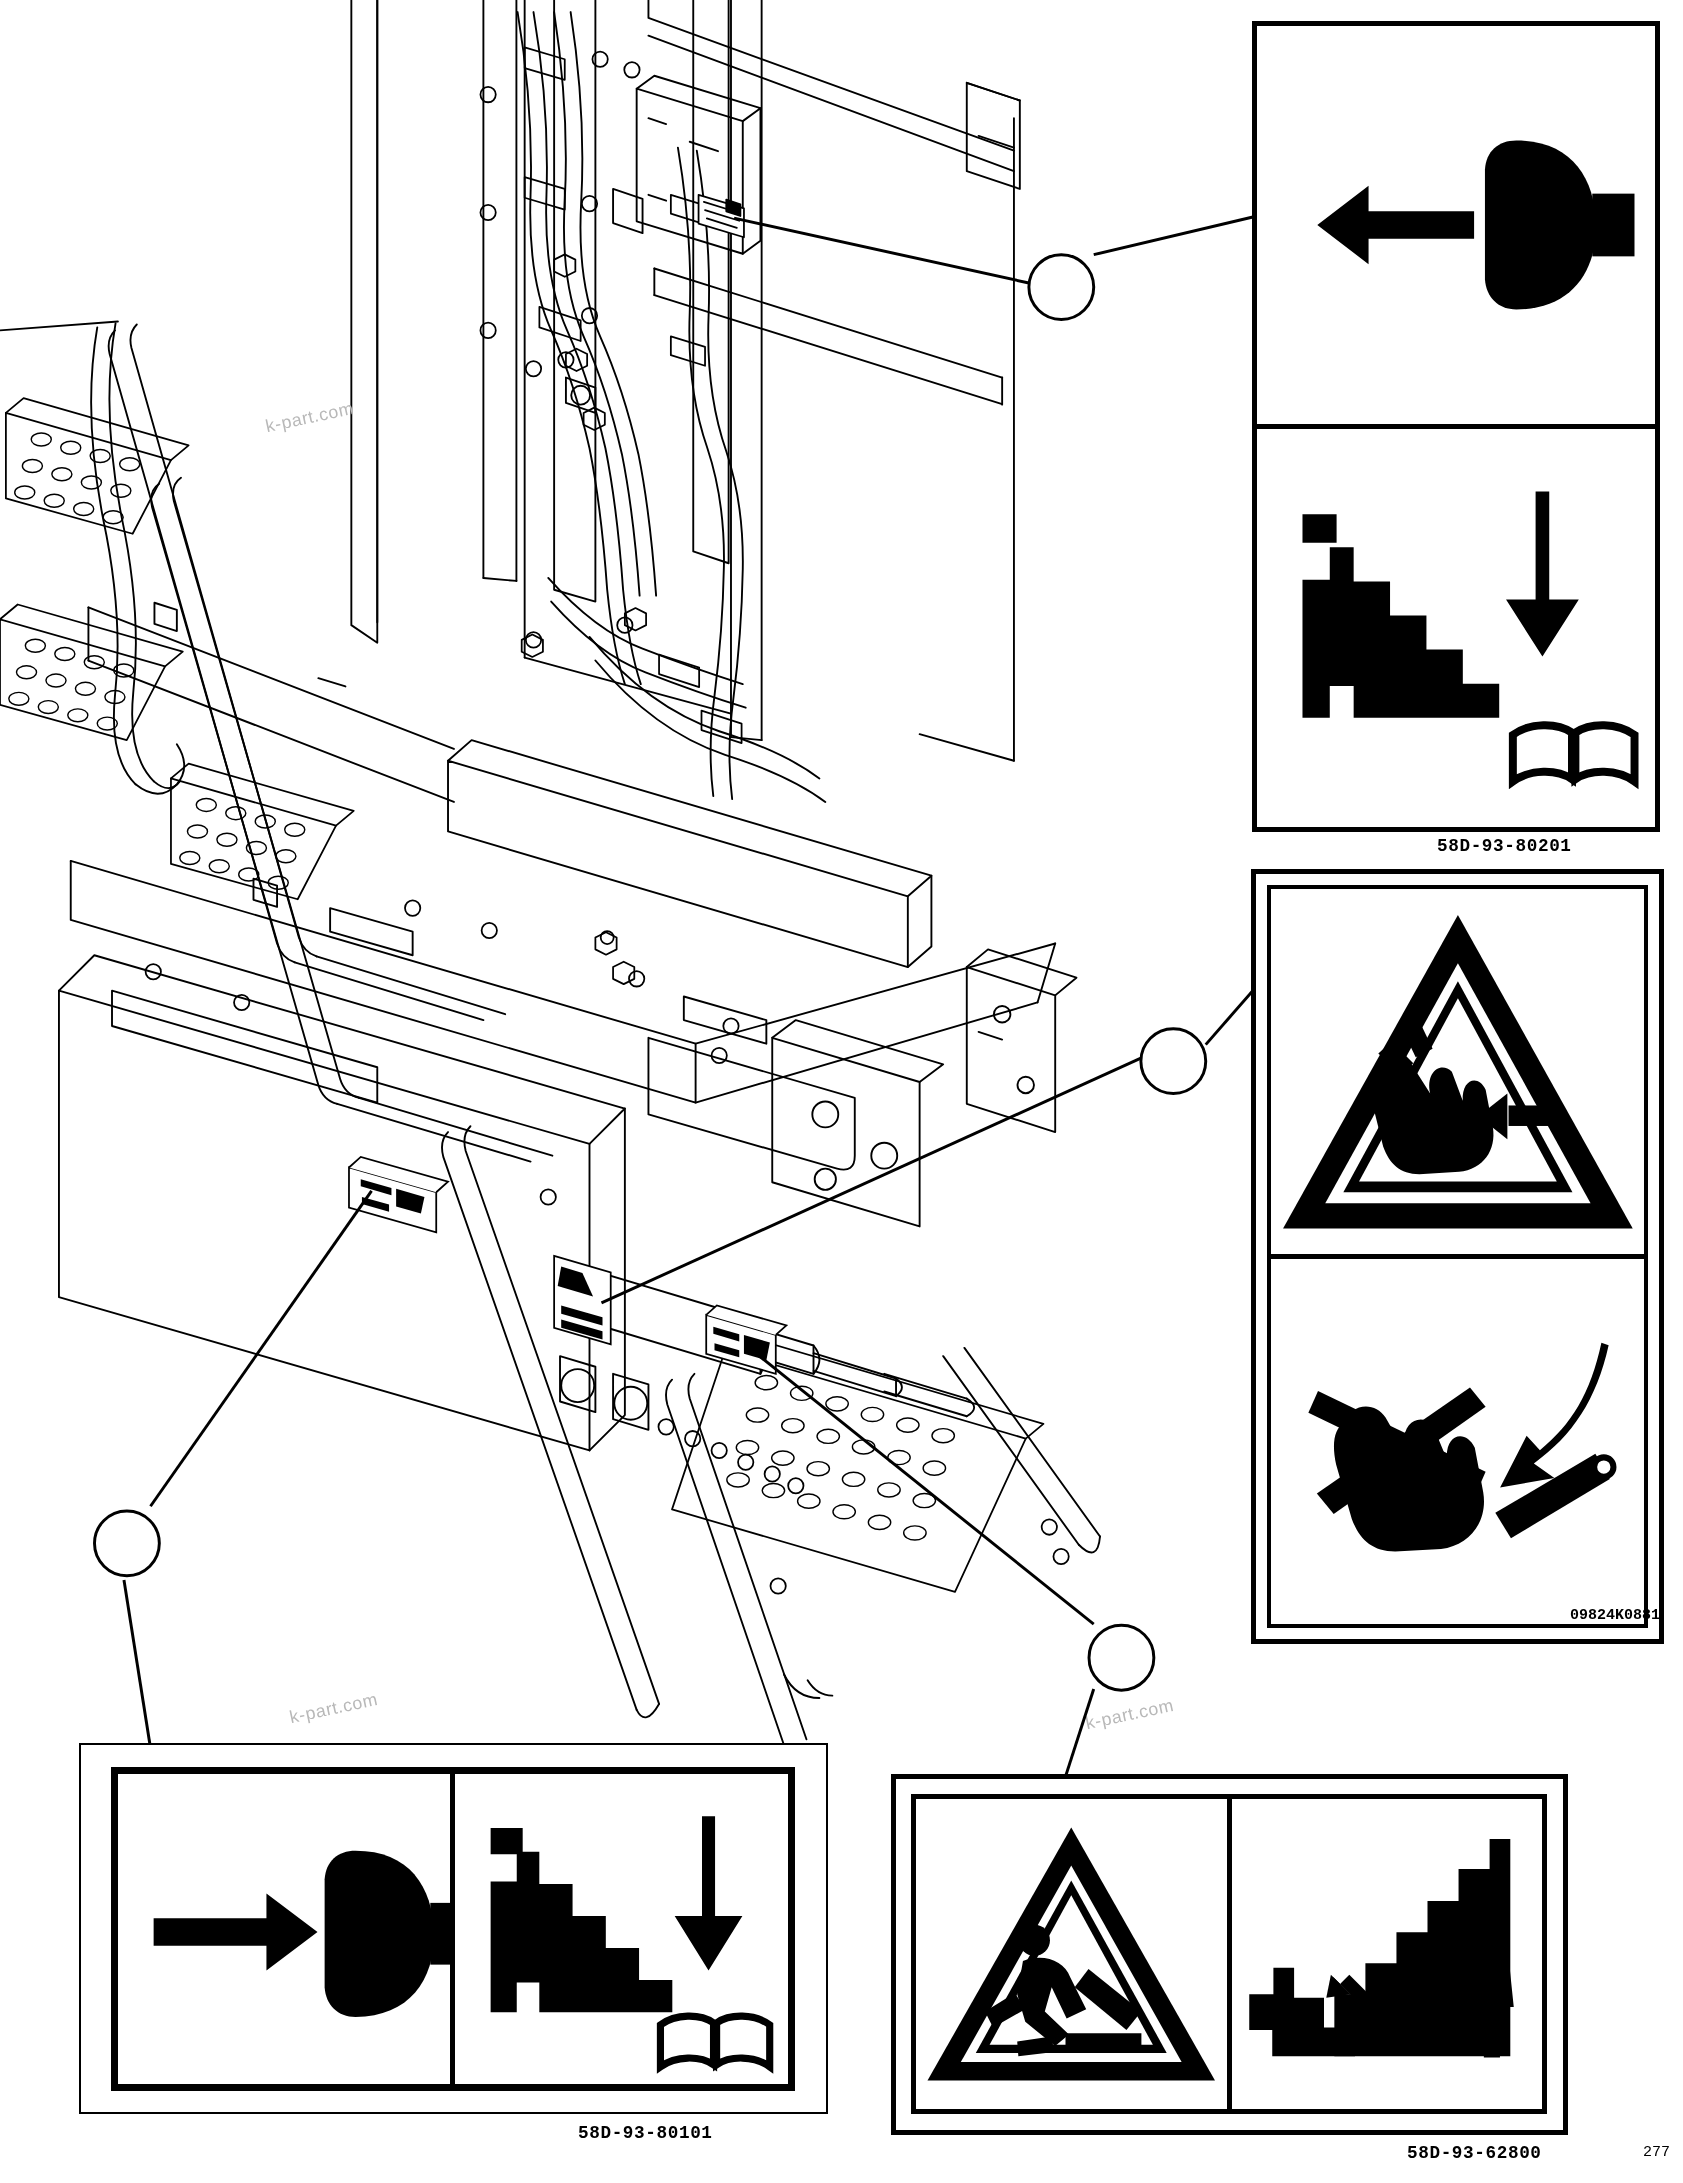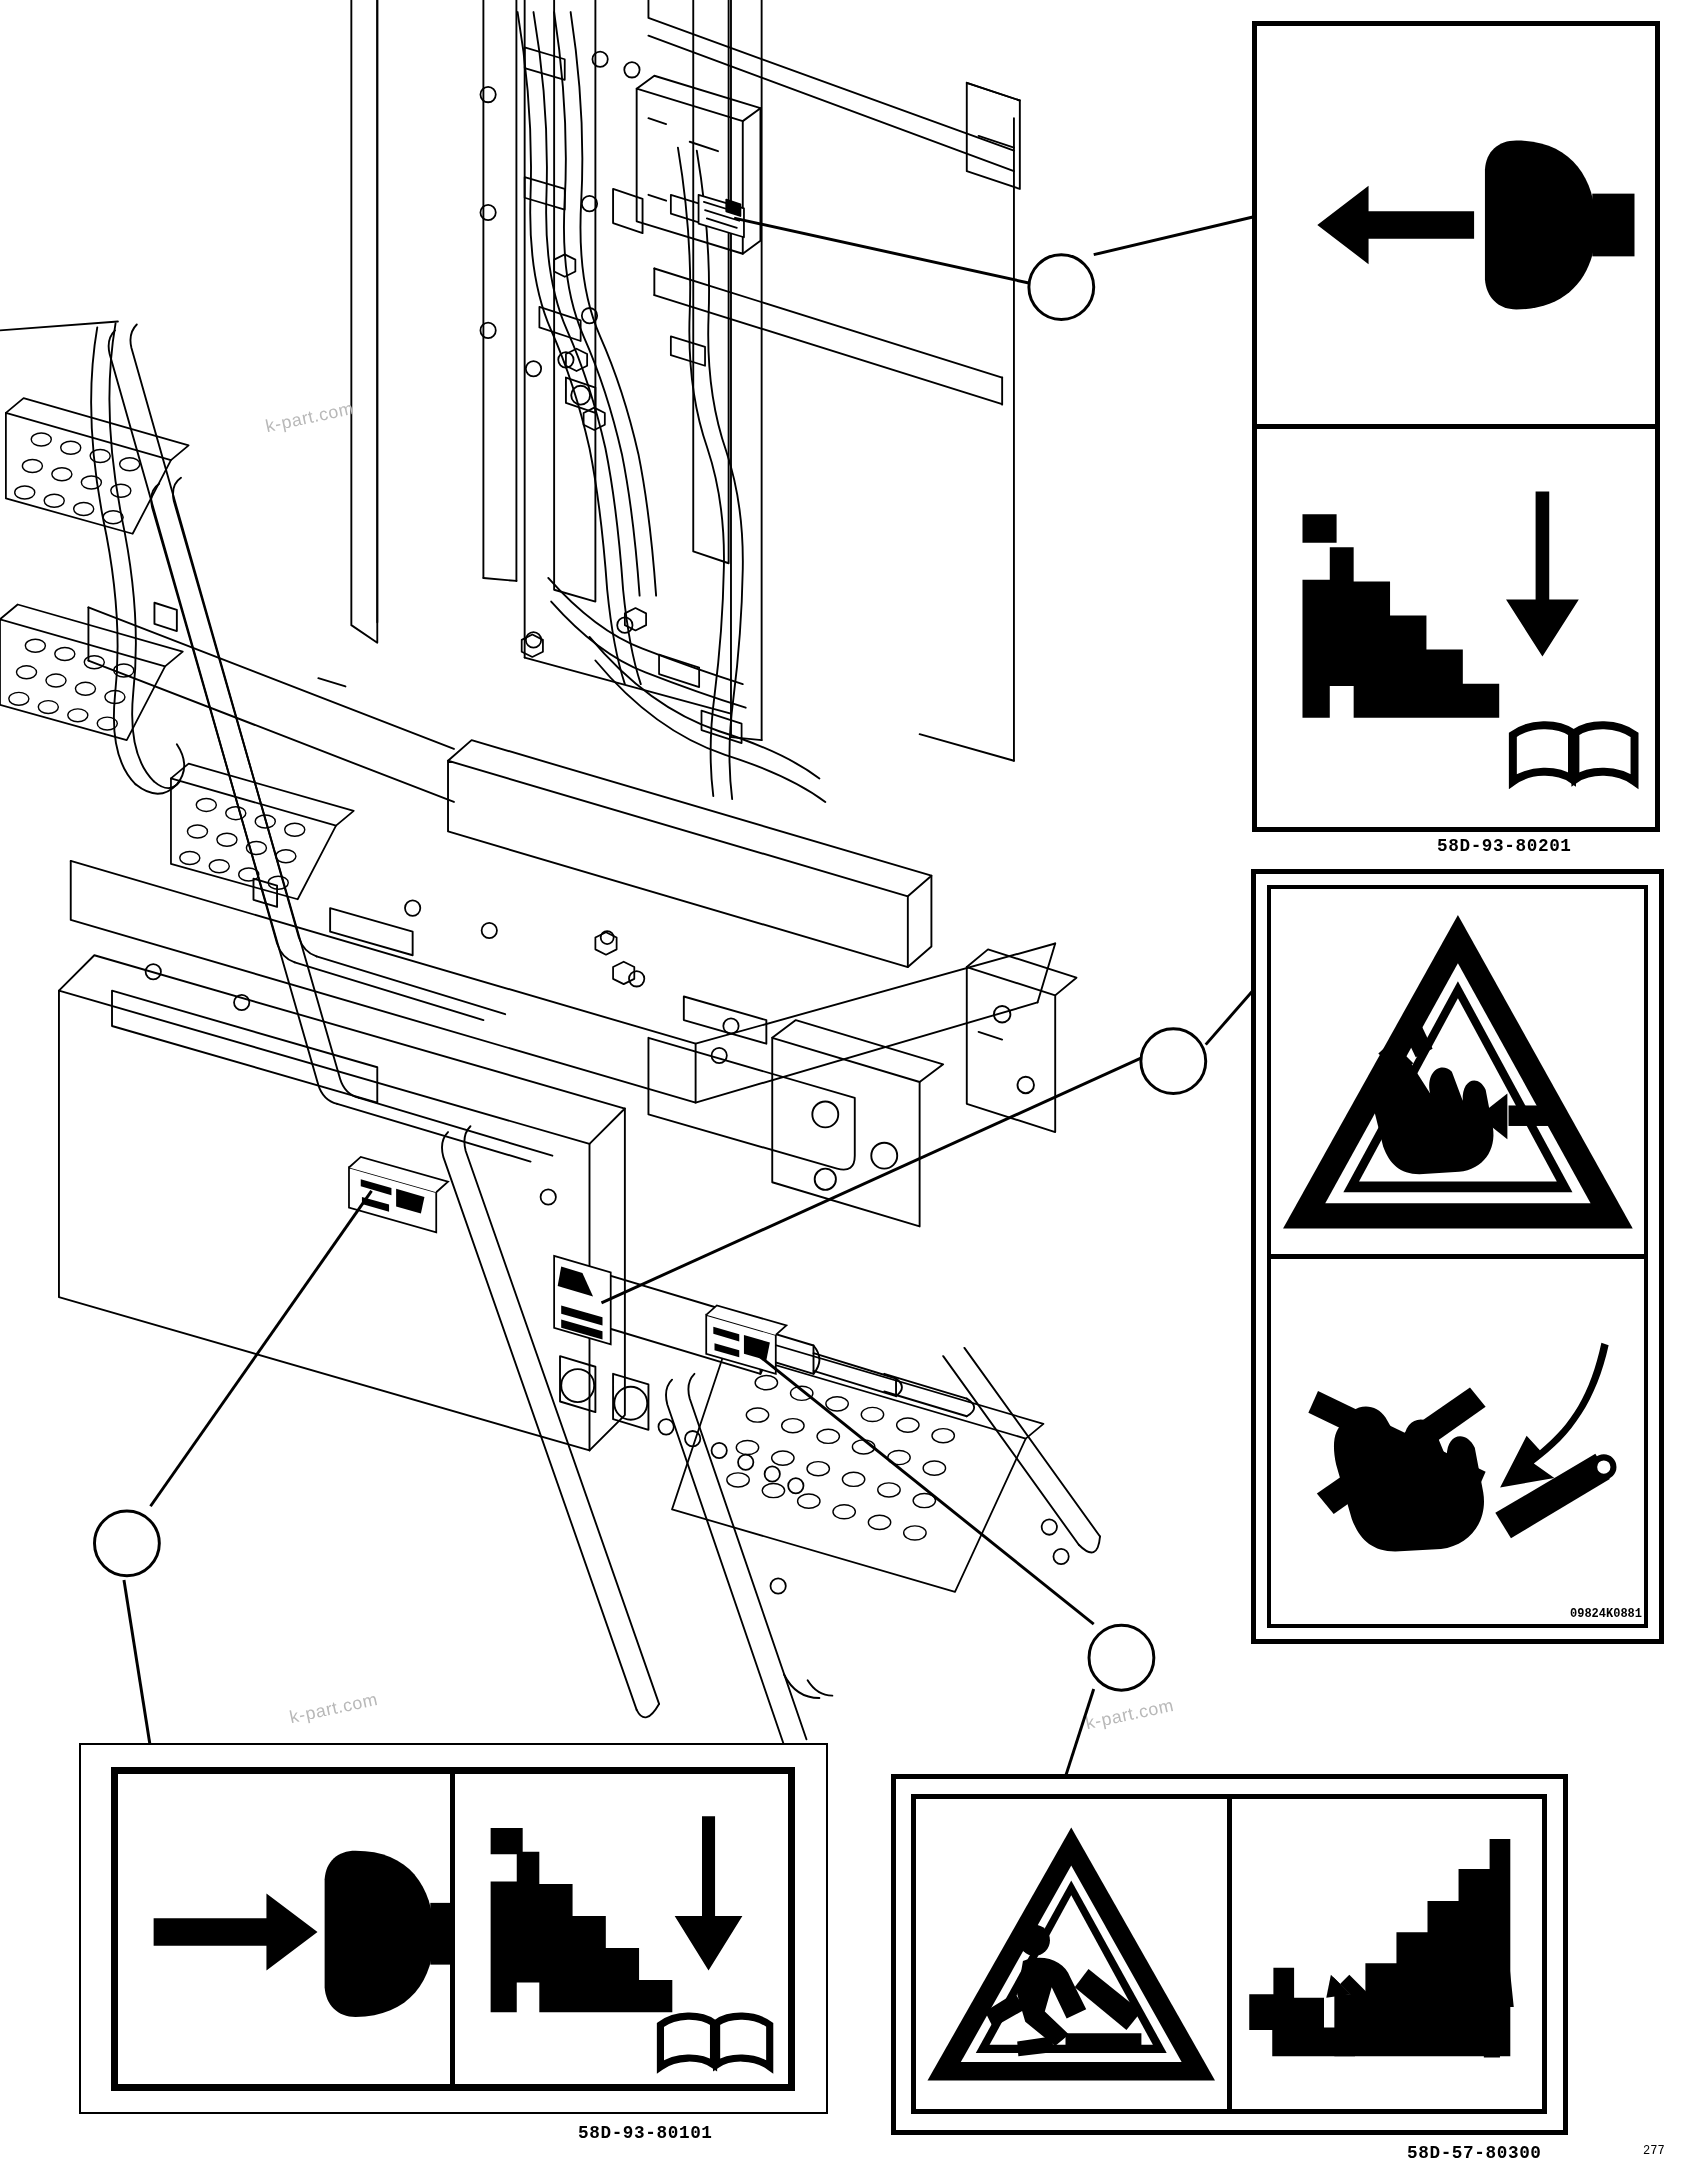--- a/index.html
+++ b/index.html
@@ -20,21 +20,21 @@
   .panel-inner{position:absolute;background:#fff;border:4.1px solid #000;box-sizing:border-box;}
   .cellrow{display:flex;width:100%;height:100%;box-sizing:border-box;}
   .cell{position:relative;flex:1;box-sizing:border-box;}
   .cell + .cell{border-left:5.3px solid #000;}
   .cellcol{display:flex;flex-direction:column;width:100%;height:100%;box-sizing:border-box;}
   .crow{position:relative;flex:1;box-sizing:border-box;}
   .crow + .crow{border-top:5.3px solid #000;}
 
   .partno{position:absolute;font-size:17.7px;font-weight:bold;letter-spacing:0.6px;
           font-family:Liberation Mono, monospace;}
-  .partno.small{font-size:12px;font-weight:bold;letter-spacing:0px;}
+  .partno.small{font-size:15px;font-weight:bold;letter-spacing:0px;}
 
   
   .leaders{position:absolute;left:0;top:0;width:1684px;height:2183px;pointer-events:none;}
 
   .icon-svg{position:absolute;left:0;top:0;width:100%;height:100%;}
 </style>
 </head>
 <body>
 
 <div class="stage">
@@ -546,18 +546,18 @@
 
               <circle cx="452" cy="218" r="28"></circle>
               <path d="M424 256 L480 256 L490 352 L466 352 L466 440 L438 440
                        L438 352 L414 352 Z"></path>
             </g>
           </svg>
         </div>
       </div>
     </div>
   </div>
-  <div class="partno" style="left:1407px;top:2143px;">58D-57-80300</div>
+  <div class="partno" style="left:1407px;top:2143px;">58D-93-62800</div>
 
   <div class="partno small" style="left:1643px;top:2144px;font-weight:normal;">277</div>
 
 </div>
 
 
 </body></html>

